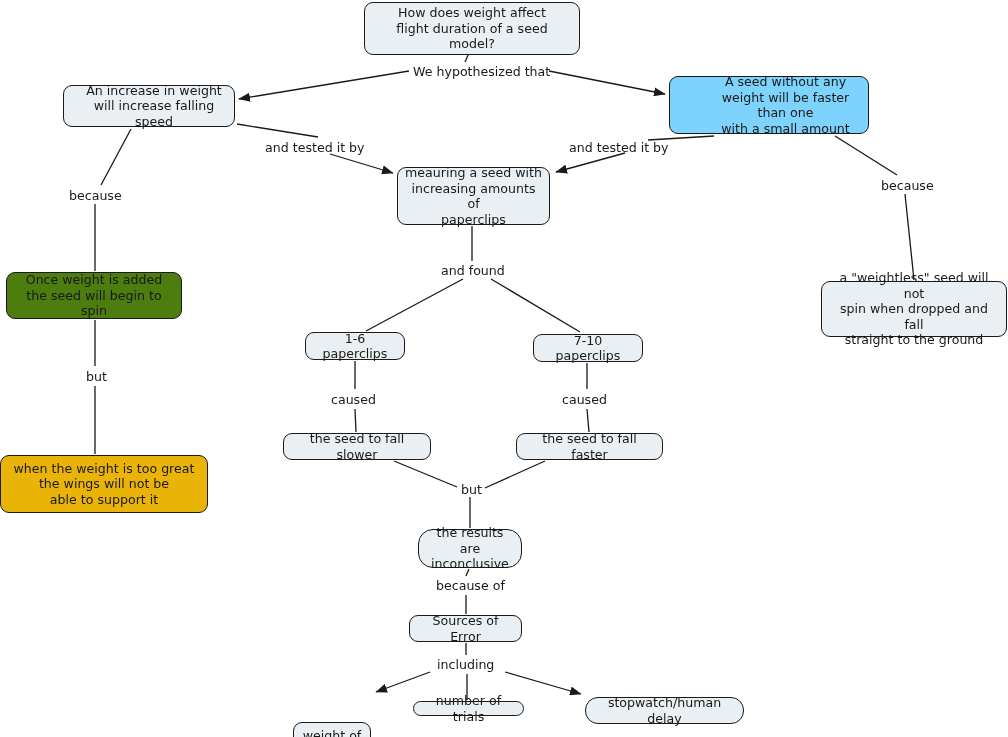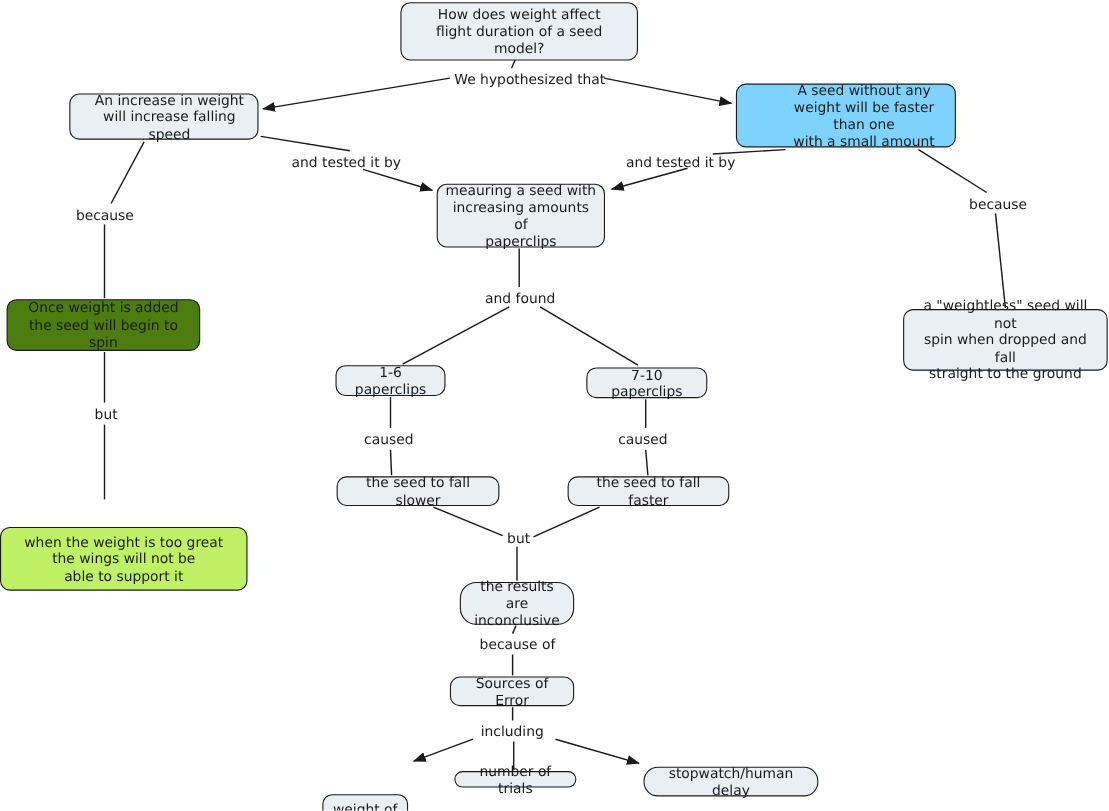--- a/index.html
+++ b/index.html
@@ -100,26 +100,26 @@
 weight will be faster than one
 with a small amount</span></div>
       <div class="node" style="left: 397px; top: 167px; width: 153px; height: 58px; background: rgb(233, 239, 242); border-color: rgb(26, 26, 26);"><span>meauring a seed with
 increasing amounts of
 paperclips</span></div>
       <div class="node" style="left: 6px; top: 272px; width: 176px; height: 47px; background: #4d7c0f; border-color: rgb(26, 26, 26);"><span>Once weight is added
 the seed will begin to spin</span></div>
       <div class="node" style="left: 821px; top: 281px; width: 186px; height: 56px; background: rgb(233, 239, 242); border-color: rgb(26, 26, 26);"><span>a "weightless" seed will not
 spin when dropped and fall
 straight to the ground</span></div>
-      <div class="node" style="left: 0px; top: 455px; width: 225px; height: 58px; background: #bef264; border-color: rgb(26, 26, 26); margin-top: 24px;"><span>when the weight is too great
+      <div class="node" style="left: 0px; top: 455px; width: 208px; height: 58px; background: #eab308; border-color: rgb(26, 26, 26);"><span>when the weight is too great
 the wings will not be
 able to support it</span></div>
       <div class="node" style="left: 305px; top: 332px; width: 100px; height: 28px; background: rgb(233, 239, 242); border-color: rgb(26, 26, 26);"><span>1-6 paperclips</span></div>
       <div class="node" style="left: 533px; top: 334px; width: 110px; height: 28px; background: rgb(233, 239, 242); border-color: rgb(26, 26, 26);"><span>7-10 paperclips</span></div>
-      <div class="node" style="left: 283px; top: 433px; width: 148px; height: 27px; background: rgb(233, 239, 242); border-color: rgb(26, 26, 26); margin-left: 23px;"><span>the seed to fall slower</span></div>
+      <div class="node" style="left: 283px; top: 433px; width: 148px; height: 27px; background: rgb(233, 239, 242); border-color: rgb(26, 26, 26);"><span>the seed to fall slower</span></div>
       <div class="node" style="left: 516px; top: 433px; width: 147px; height: 27px; background: rgb(233, 239, 242); border-color: rgb(26, 26, 26);"><span>the seed to fall faster</span></div>
       <div class="node" style="left: 418px; top: 529px; width: 104px; height: 39px; background: rgb(233, 239, 242); border-color: rgb(26, 26, 26); border-radius: 15px;"><span>the results are
 inconclusive</span></div>
       <div class="node" style="left: 409px; top: 615px; width: 113px; height: 27px; background: rgb(233, 239, 242); border-color: rgb(26, 26, 26);"><span>Sources of Error</span></div>
       <div class="node" style="left: 293px; top: 692px; width: 78px; height: 43px; background: rgb(233, 239, 242); border-color: rgb(26, 26, 26); margin-top: 30px;"><span>weight of
 paperclips</span></div>
       <div class="node" style="left: 413px; top: 701px; width: 111px; height: 15px; background: rgb(233, 239, 242); border-color: rgb(26, 26, 26);"><span>number of trials</span></div>
       <div class="node" style="left: 585px; top: 697px; width: 159px; height: 27px; background: rgb(233, 239, 242); border-color: rgb(26, 26, 26); border-radius: 13px;"><span>stopwatch/human delay</span></div>
     </div>
   <div id="labels-layer">

